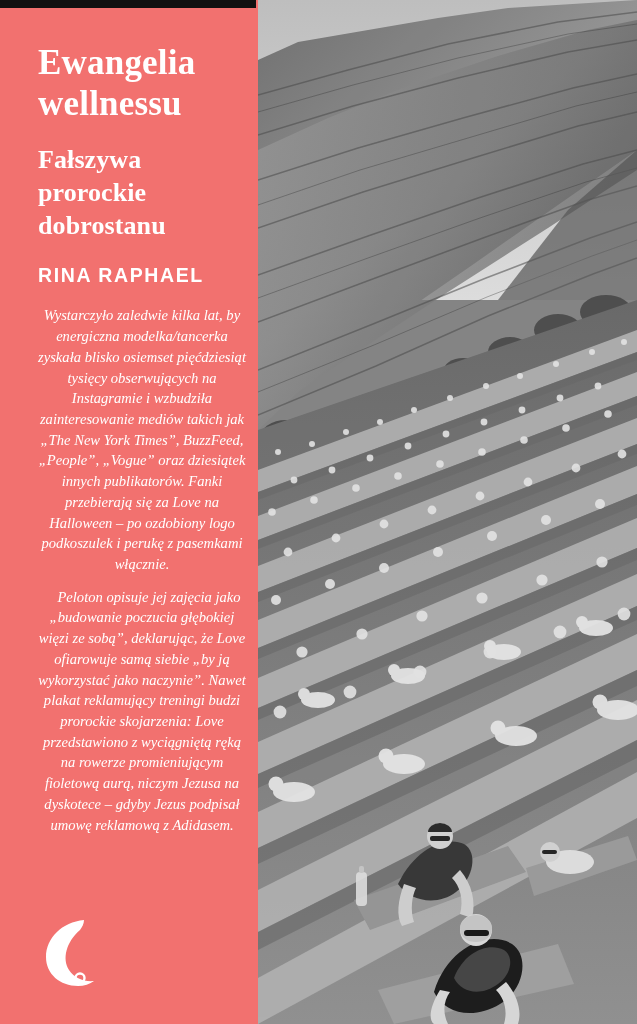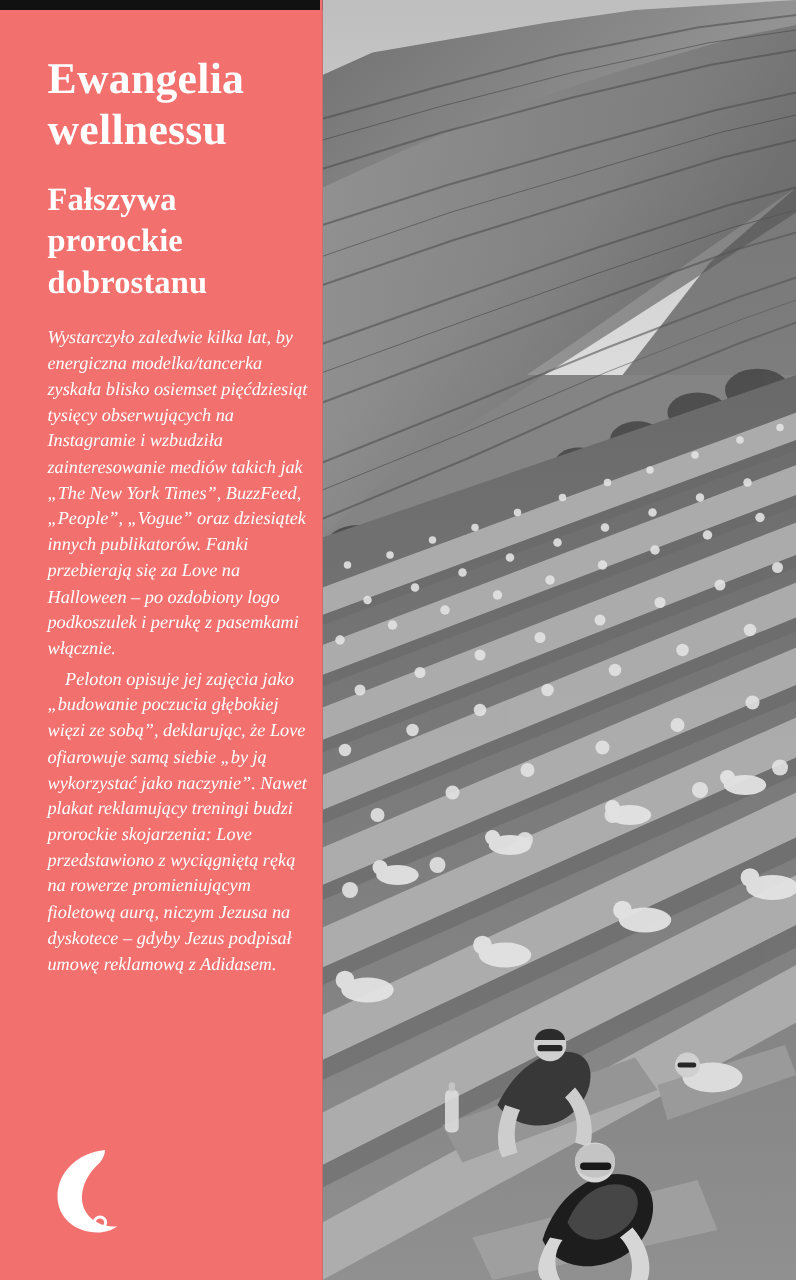--- a/index.html
+++ b/index.html
@@ -77,28 +77,28 @@
     margin: 22px 0 0 0;
   }
 
   .blurb {
     margin-top: 18px;
     color: #ffffff;
     font-family: "Liberation Serif", serif;
     font-style: italic;
     font-size: 14.6px;
     line-height: 1.42;
-    text-align: left;
+    text-align: center;
     width: 208px;
   }
   .blurb p {
     margin: 0;
   }
   .blurb p + p {
-    margin-top: 4px;
+    margin-top: 12px;
     text-indent: 14px;
     font-style: italic;
   }
 
   
   .logo {
     position: absolute;
     left: 40px;
     bottom: 42px;
     width: 60px;
@@ -344,20 +344,21 @@
   </div>
 
   <div class="seam"></div>
 
   <div class="panel">
 
     <h1 class="title">Ewangelia wellnessu</h1>
 
     <h2 class="subtitle">Fałszywa prorockie dobrostanu</h2>
 
+    <div class="author">RINA RAPHAEL</div>
 
     <div class="blurb">
       <p>Wystarczyło zaledwie kilka lat, by energiczna modelka/tancerka zyskała blisko osiemset pięćdziesiąt tysięcy obserwujących na Instagramie i wzbudziła zainteresowanie mediów takich jak „The New York Times”, BuzzFeed, „People”, „Vogue” oraz dziesiątek innych publikatorów. Fanki przebierają się za Love na Halloween – po ozdobiony logo podkoszulek i perukę z pasemkami włącznie.</p>
       <p>Peloton opisuje jej zajęcia jako „budowanie poczucia głębokiej więzi ze sobą”, deklarując, że Love ofiarowuje samą siebie „by ją wykorzystać jako naczynie”. Nawet plakat reklamujący treningi budzi prorockie skojarzenia: Love przedstawiono z wyciągniętą ręką na rowerze promieniującym fioletową aurą, niczym Jezusa na dyskotece – gdyby Jezus podpisał umowę reklamową z Adidasem.</p>
     </div>
 
     <div class="logo">
       <svg viewBox="0 0 60 74" aria-hidden="true">
         <path d="M44,4 C22,6 6,22 6,41 C6,58 20,70 38,70 C44,70 50,68 54,65 C44,66 34,62 29,54 C22,43 26,26 40,14 C42,11 44,8 44,4 Z" fill="#ffffff"></path>
         <circle cx="40" cy="62" r="4.5" fill="none" stroke="#ffffff" stroke-width="2.4"></circle>

